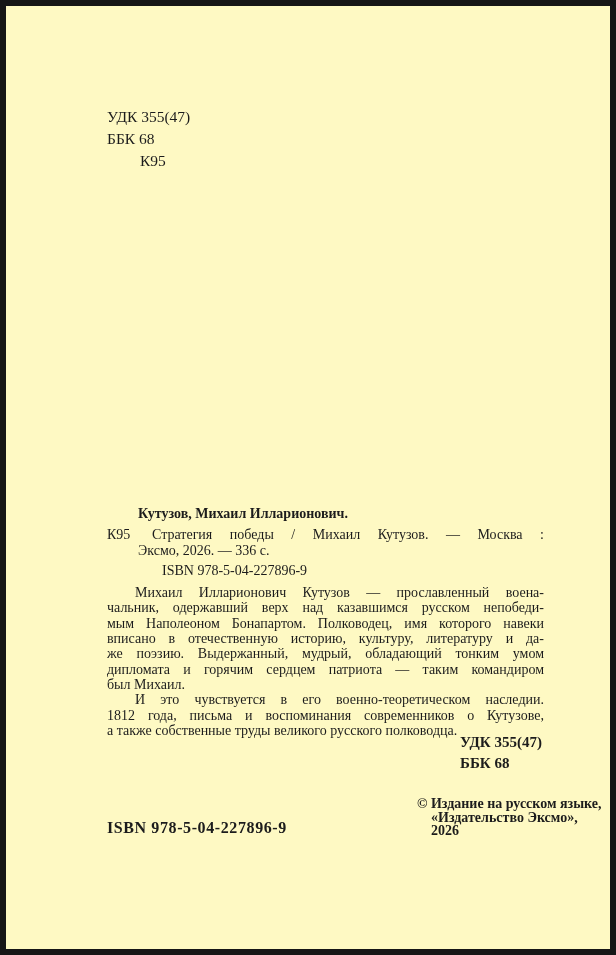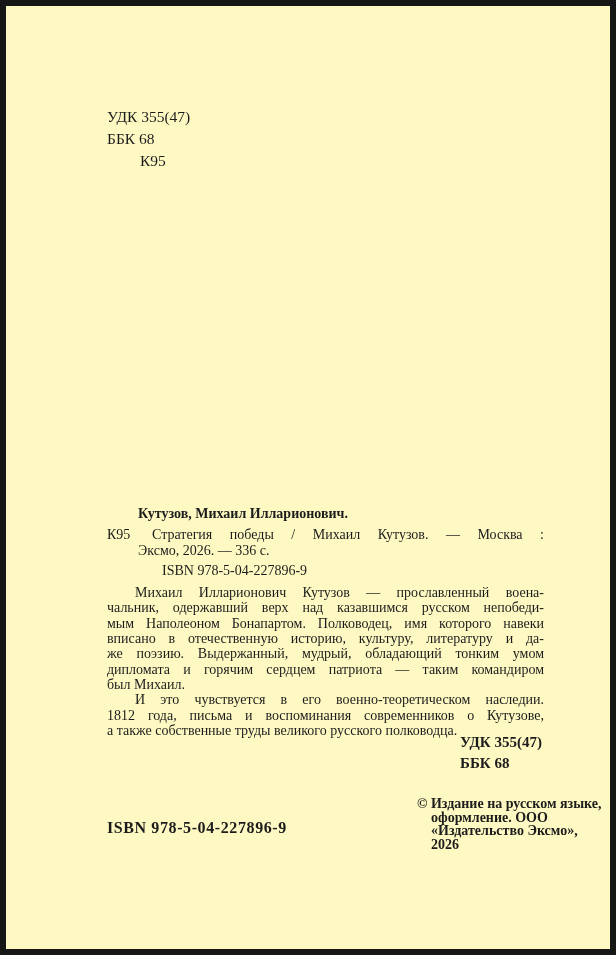--- a/index.html
+++ b/index.html
@@ -97,17 +97,16 @@
 
   <div class="bottom-codes">
     <div>УДК 355(47)</div>
     <div>ББК 68</div>
   </div>
 
   <div class="footer-isbn">ISBN 978-5-04-227896-9</div>
 
   <div class="copyright">
     <div>© Издание на русском языке,</div>
-    <div class="hang">оформление. ООО</div>
     <div class="hang">«Издательство Эксмо», 2026</div>
   </div>
 
 </div>
 
 </body></html>

